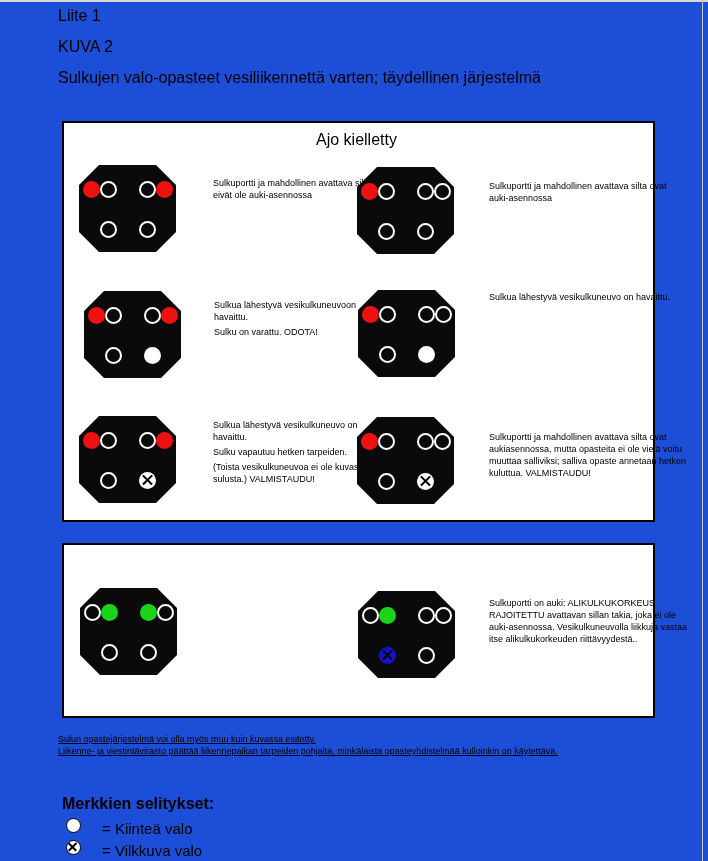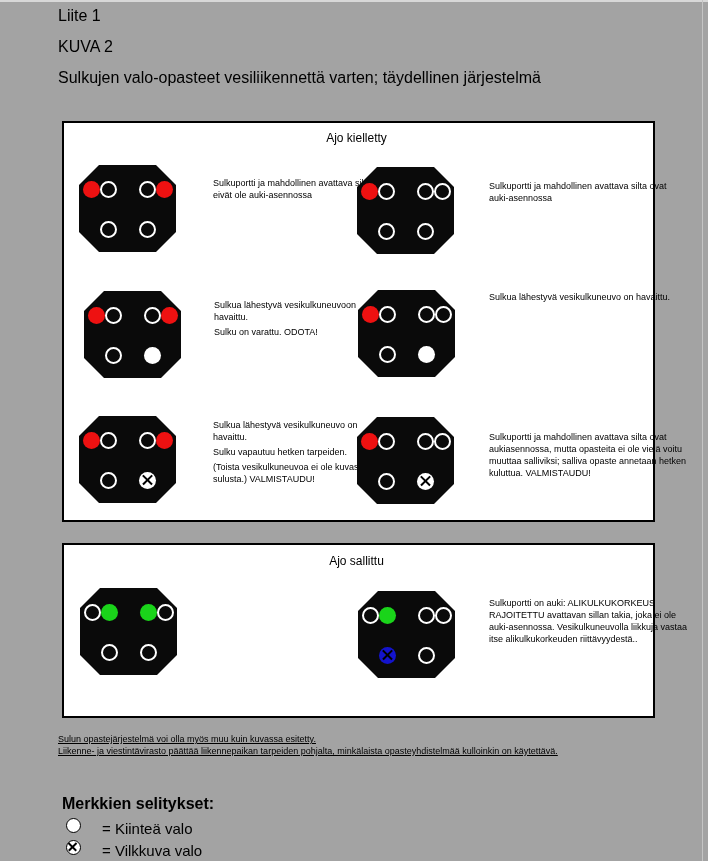--- a/index.html
+++ b/index.html
@@ -1,32 +1,32 @@
 <!DOCTYPE html>
 <html><head>
 <meta charset="utf-8">
 <style>
   html,body{margin:0;padding:0;background:#fff;}
   .page{
-    position:relative;width:708px;height:861px;background:#a3a3a3;
+    position:relative;width:708px;height:861px;background:#1d4ed8;
     font-family:"Liberation Sans","DejaVu Sans",sans-serif;color:#000;
     overflow:hidden;
   }
   .page-top-edge{position:absolute;left:0;top:0;width:708px;height:2px;background:#d8d8d8;}
   .page-right-edge{position:absolute;left:702px;top:0;width:1px;height:861px;background:#c4c4c4;}
 
   .hdr{position:absolute;left:58px;font-size:16px;line-height:20px;white-space:nowrap;}
   .hdr1{top:6px;}
   .hdr2{top:37px;}
   .hdr3{top:68px;}
 
   .frame{position:absolute;border:2px solid #000;background:#fff;}
   .frame-kielletty{left:62px;top:121px;width:589px;height:397px;}
   .frame-sallittu{left:62px;top:543px;width:589px;height:171px;}
-  .frame-title{position:absolute;width:589px;text-align:center;font-size:12px;}
+  .frame-title{position:absolute;width:589px;text-align:center;font-size:16px;}
   .ft1{left:62px;top:131px;}
   .ft2{left:62px;top:554px;}
 
   
   .panel{
     position:absolute;width:97px;height:87px;background:#0a0a0a;
     clip-path:polygon(20px 0,77px 0,97px 20px,97px 67px,77px 87px,20px 87px,0 67px,0 20px);
   }
   .light{position:absolute;width:17px;height:17px;border-radius:50%;box-sizing:border-box;}
   .slot-tl-outer{left:3.5px;top:15.5px;}
@@ -167,21 +167,20 @@
       <span class="light slot-tr-inner kind-ring"></span>
       <span class="light slot-tr-outer kind-ring"></span>
       <span class="light slot-bl kind-ring"></span>
       <span class="light slot-br kind-white-blink"></span>
     </div>
   <div class="desc t6">
     <p>Sulkuportti ja mahdollinen avattava silta ovat aukiasennossa, mutta opasteita ei ole vielä voitu muuttaa salliviksi; salliva opaste annetaan hetken kuluttua. VALMISTAUDU!</p>
   </div>
 
   <div class="frame frame-sallittu"></div>
-  <div class="frame-title ft2">Ajo sallittu</div>
 
   <div class="panel p7">
       <span class="light slot-tl-outer kind-ring"></span>
       <span class="light slot-tl-inner kind-green"></span>
       <span class="light slot-tr-inner kind-green"></span>
       <span class="light slot-tr-outer kind-ring"></span>
       <span class="light slot-bl kind-ring"></span>
       <span class="light slot-br kind-ring"></span>
     </div>
 

